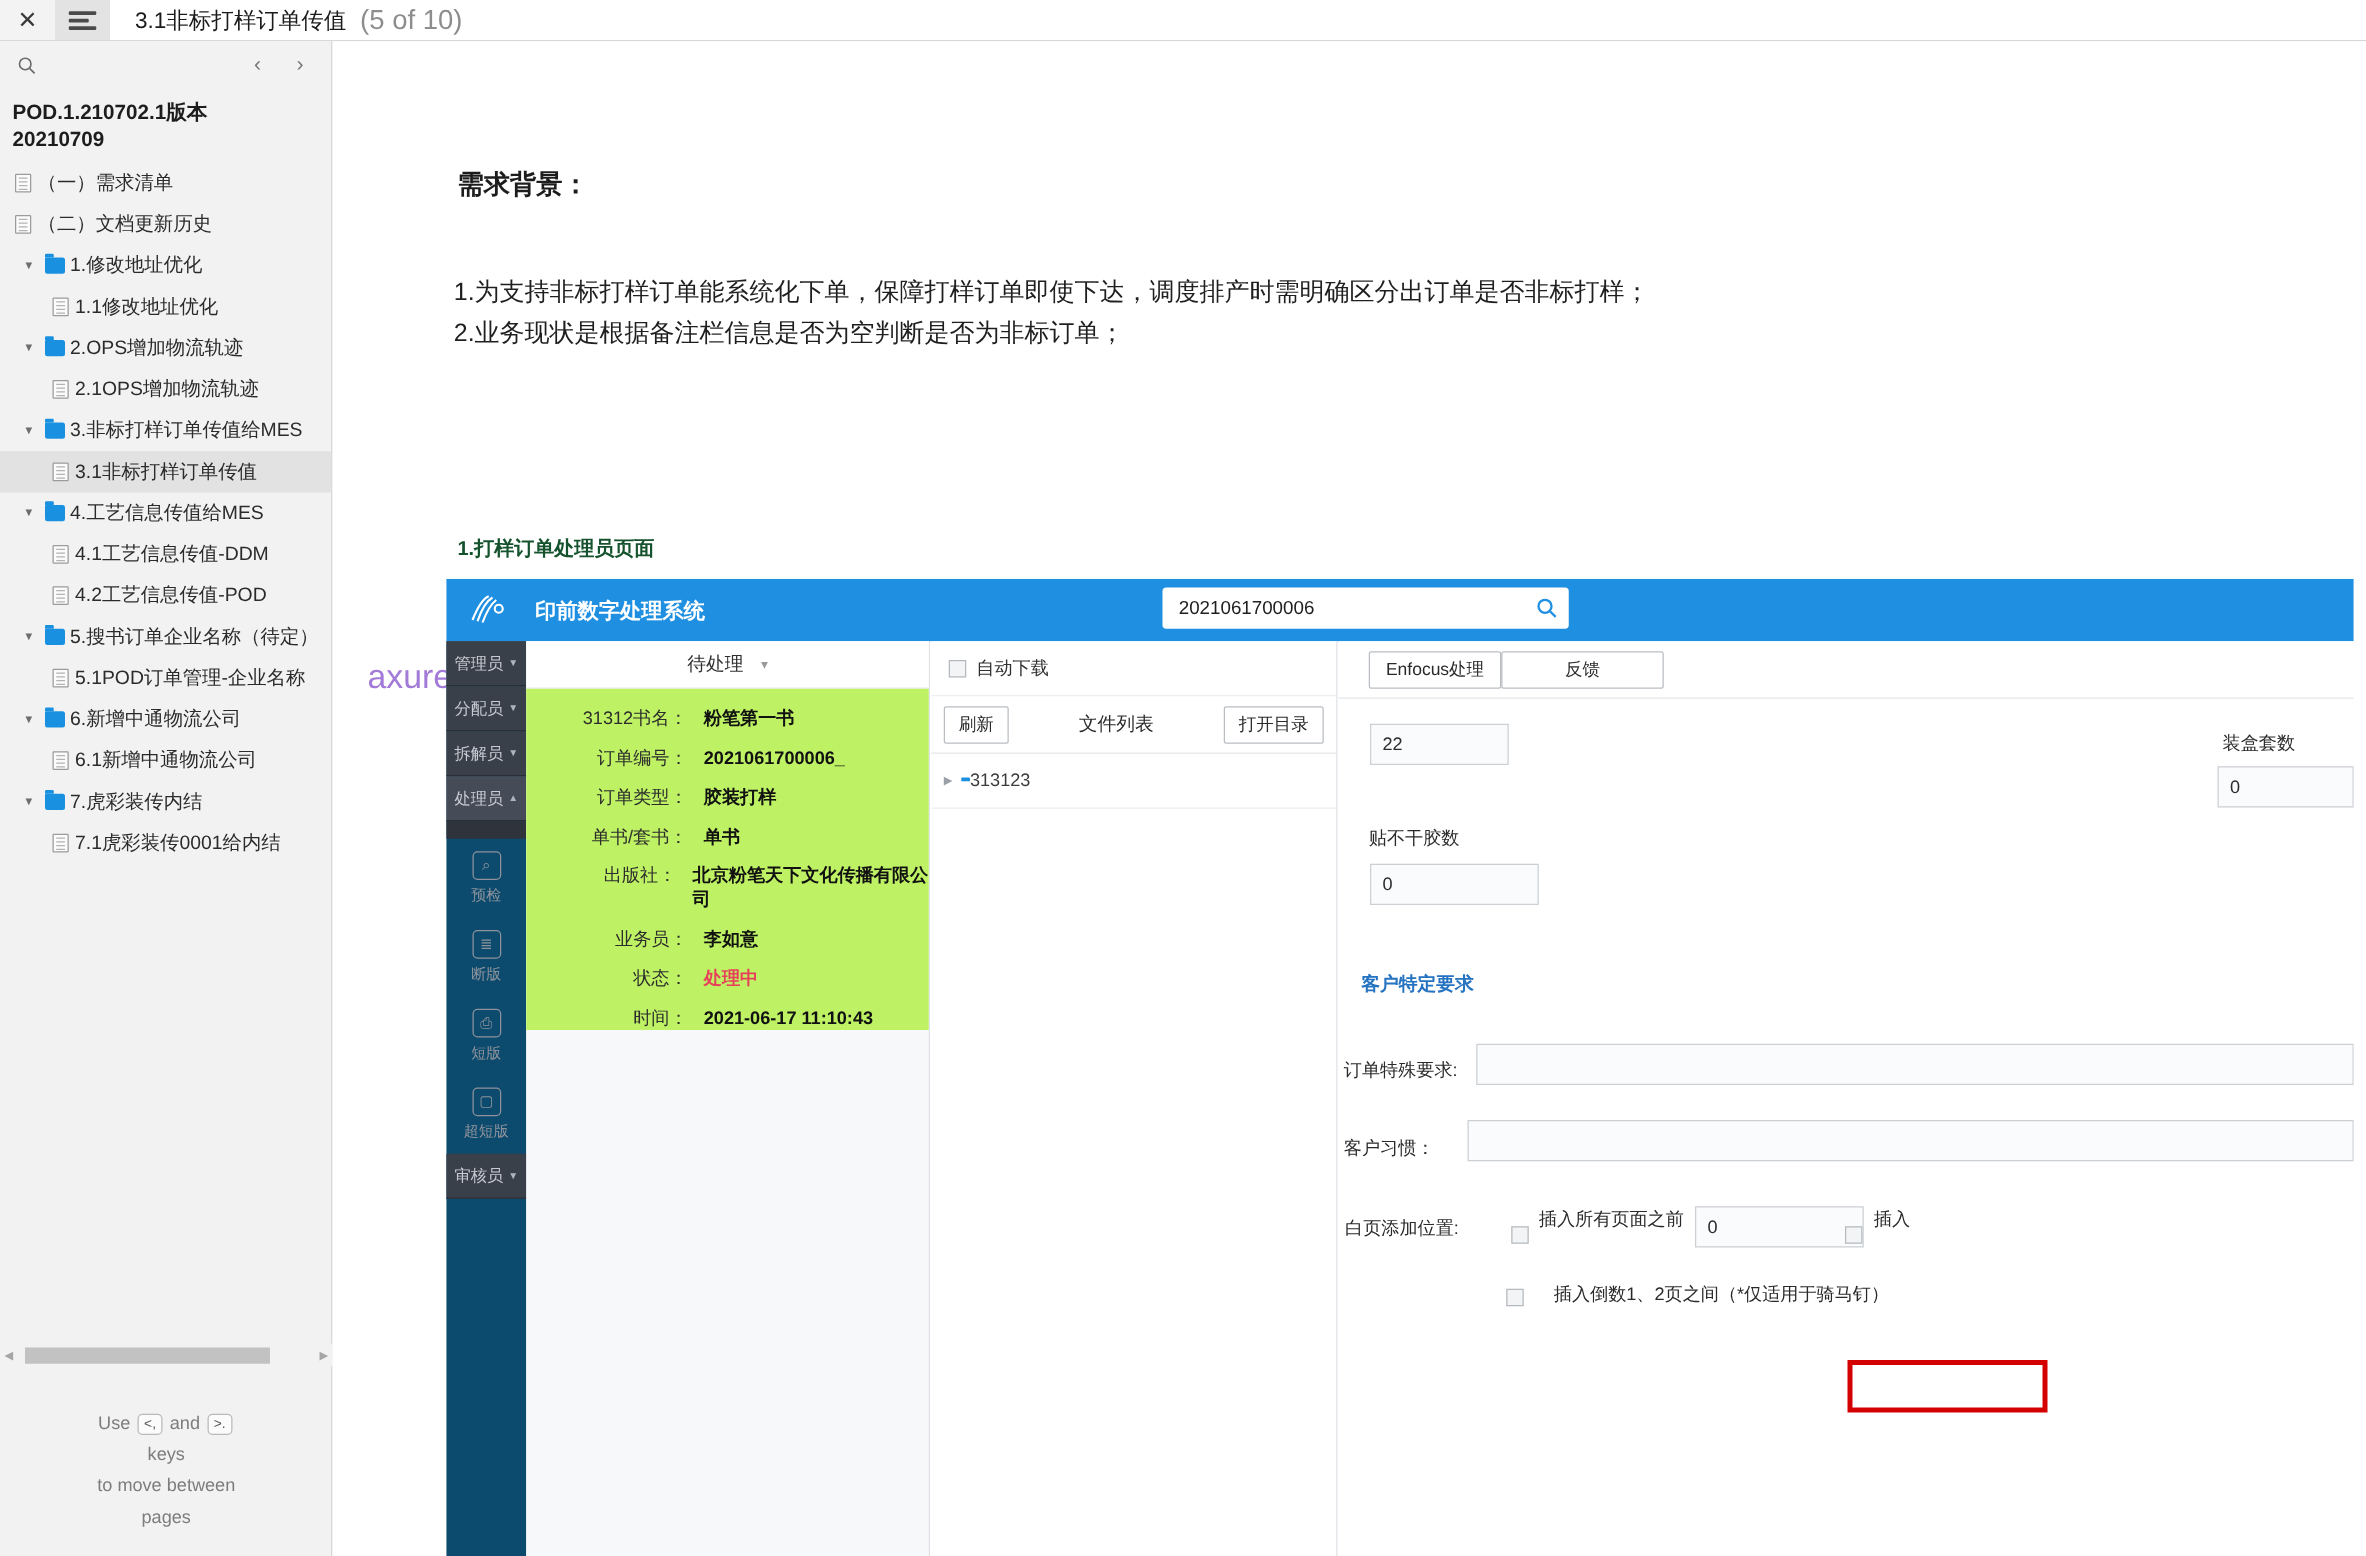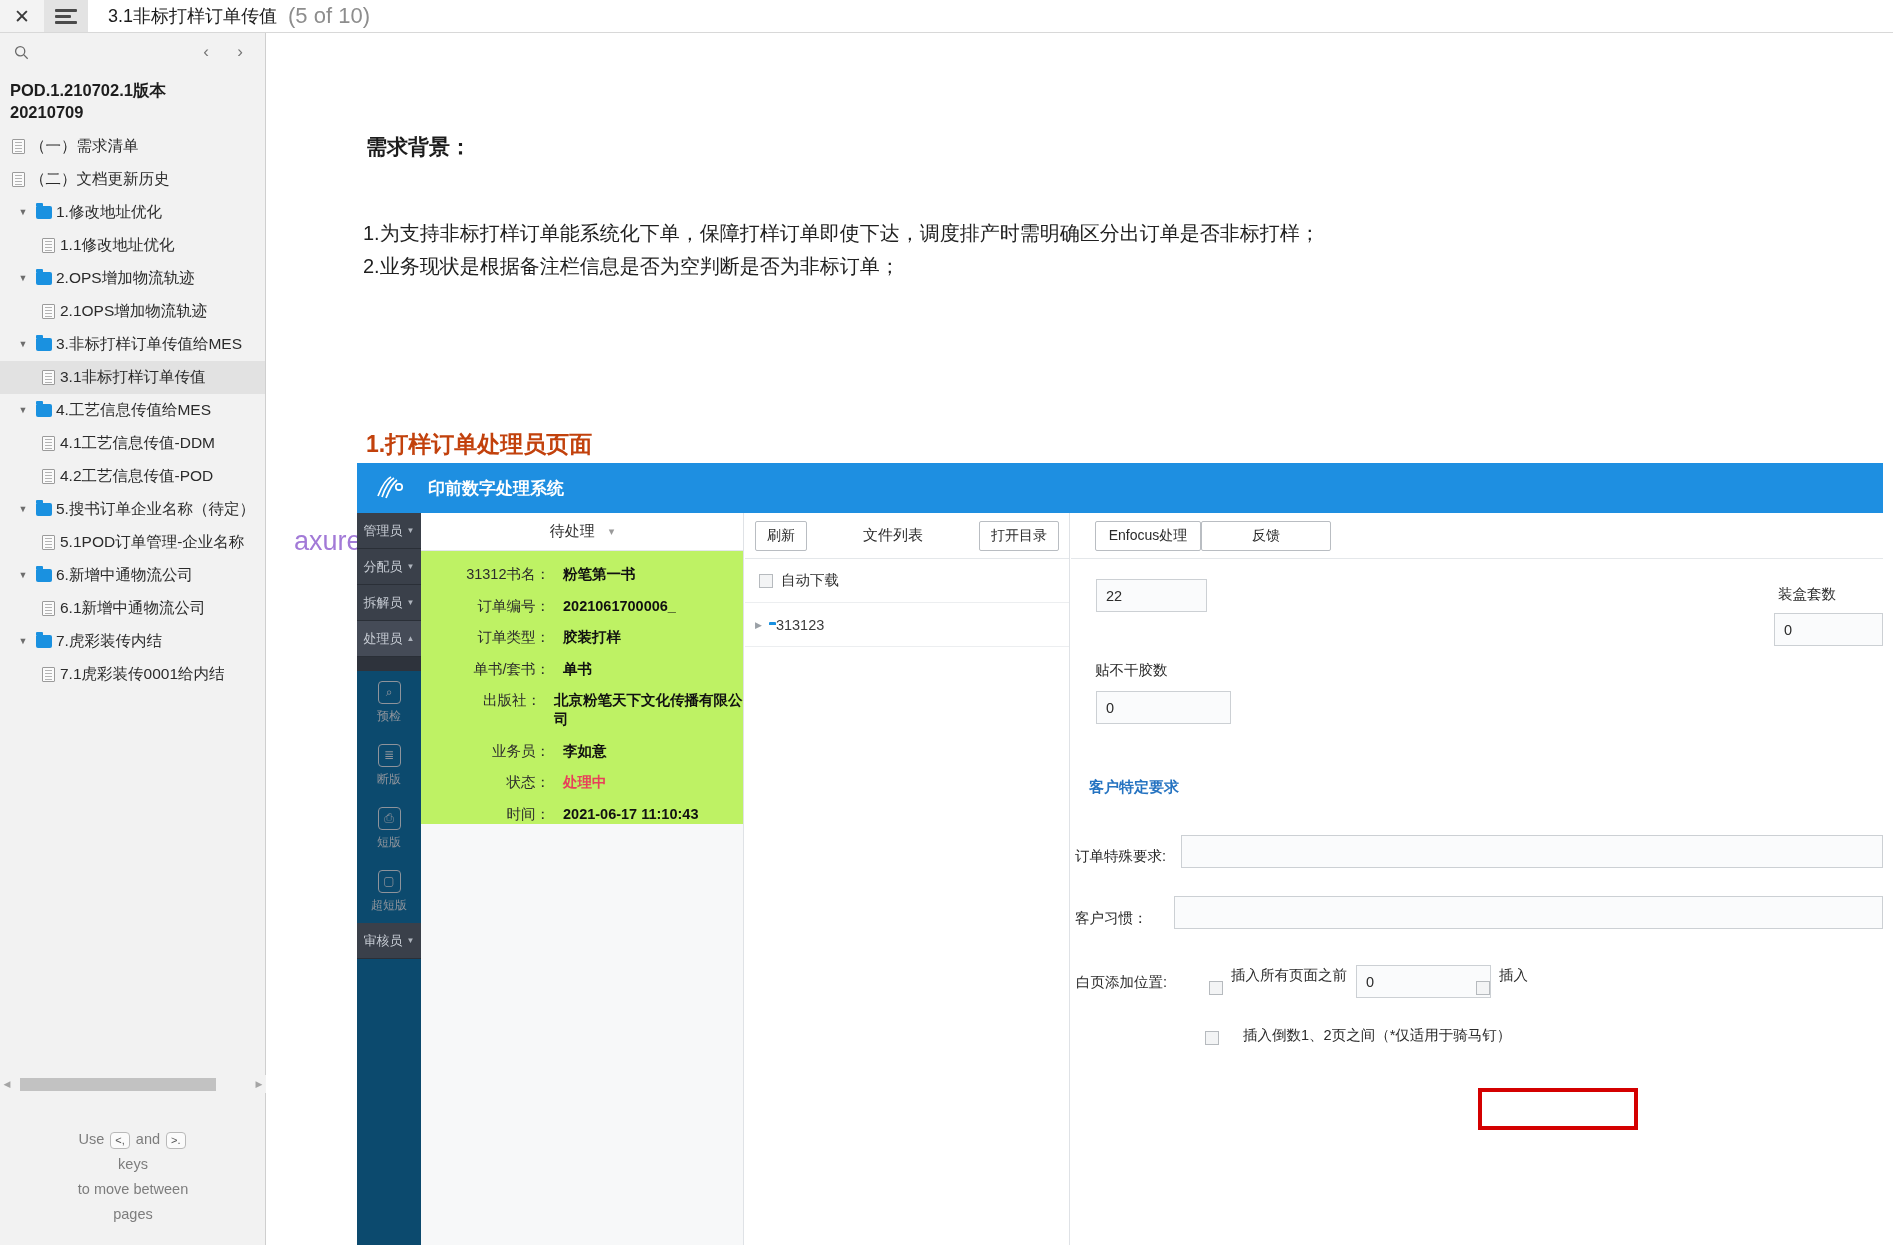--- a/index.html
+++ b/index.html
@@ -125,21 +125,21 @@
     font-size: 21px; font-weight: bold; color: #1c1c1c;
   }
   .req-line {
     position: absolute; left: 97px; font-size: 20px; color: #1f1f1f; white-space: nowrap;
   }
   #req-l1 { top: 187px; }
   #req-l2 { top: 220px; }
 
   #section-title {
     position: absolute; left: 100px; top: 396px;
-    font-size: 23px; font-weight: bold; color: #c2410c;
+    font-size: 16px; font-weight: bold; color: #14532d;
   }
 
   
   #app {
     position: absolute; left: 91px; top: 430px; width: 1526px; height: 782px;
     background: #fff; overflow: hidden; padding-left: 28px;
   }
   #app-header {
     position: absolute; left: 0; top: 0; width: 1526px; height: 50px;
     background: #1e8fe1;
@@ -474,20 +474,29 @@
     <div id="app-header">
       <div id="brand-logo">
         <svg width="30" height="28" viewBox="0 0 30 28" fill="none" stroke="#ffffff" stroke-width="1.7">
           <path d="M4 22 C8 12, 12 5, 17 3"></path>
           <path d="M8 23 C11 14, 15 7, 20 4"></path>
           <path d="M12 24 C15 16, 19 9, 23 6"></path>
           <circle cx="25" cy="13" r="3.2"></circle>
         </svg>
       </div>
       <div id="brand-name">印前数字处理系统</div>
+      <div id="app-search">
+        <input type="text" value="2021061700006" style="">
+        <div id="search-icon-btn">
+          <svg width="17" height="17" viewBox="0 0 16 16" fill="none" stroke="#1e8fe1" stroke-width="1.7">
+            <circle cx="6.6" cy="6.6" r="4.9"></circle>
+              <line x1="10.3" y1="10.3" x2="14.6" y2="14.6"></line>
+          </svg>
+        </div>
+      </div>
     </div>
 
     <div id="rail">
         <div class="rail-role">
           <span>管理员</span>
           <span class="tri">▼</span>
         </div>
         <div class="rail-role">
           <span>分配员</span>
           <span class="tri">▼</span>
@@ -558,28 +567,28 @@
             <span class="ord-value status">处理中</span>
           </div>
           <div class="ord-row">
             <span class="ord-label">时间：</span>
             <span class="ord-value">2021-06-17 11:10:43</span>
           </div>
         </div>
     </div>
 
     <div id="file-col">
+      <div id="autodl-row">
+        <span class="cb"></span>
+        <label>自动下载</label>
+      </div>
       <div id="file-toolbar">
         <button class="btn">刷新</button>
         <span id="file-list-label">文件列表</span>
         <button class="btn">打开目录</button>
-      </div>
-      <div id="autodl-row">
-        <span class="cb"></span>
-        <label>自动下载</label>
       </div>
       <div id="file-rows">
           <div class="file-row">
             <span class="tri">▶</span>
             <span><span class="folder-ico"></span></span>
             <span class="fname">313123</span>
           </div>
         </div>
     </div>
 

